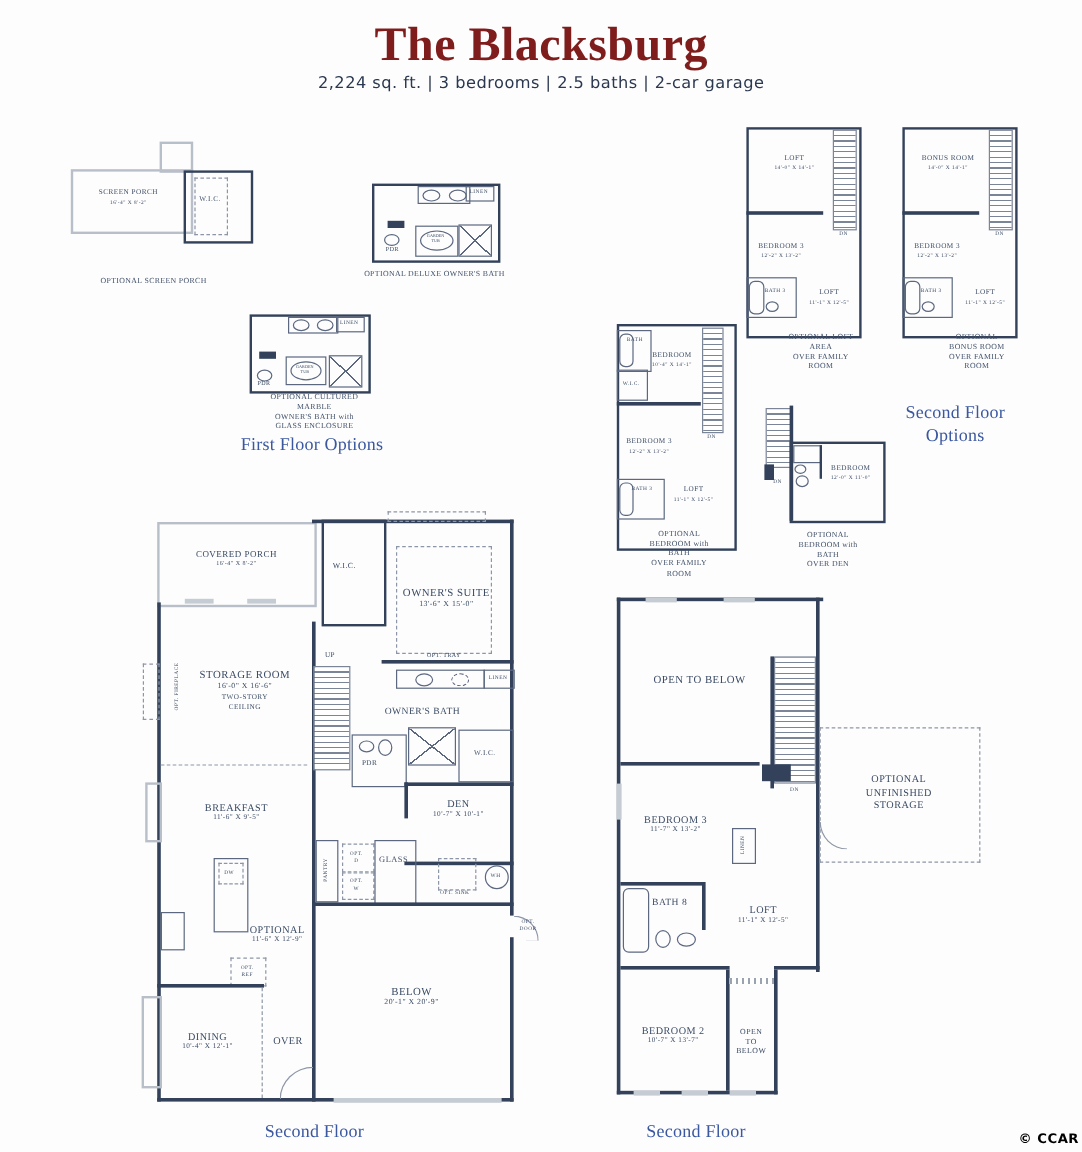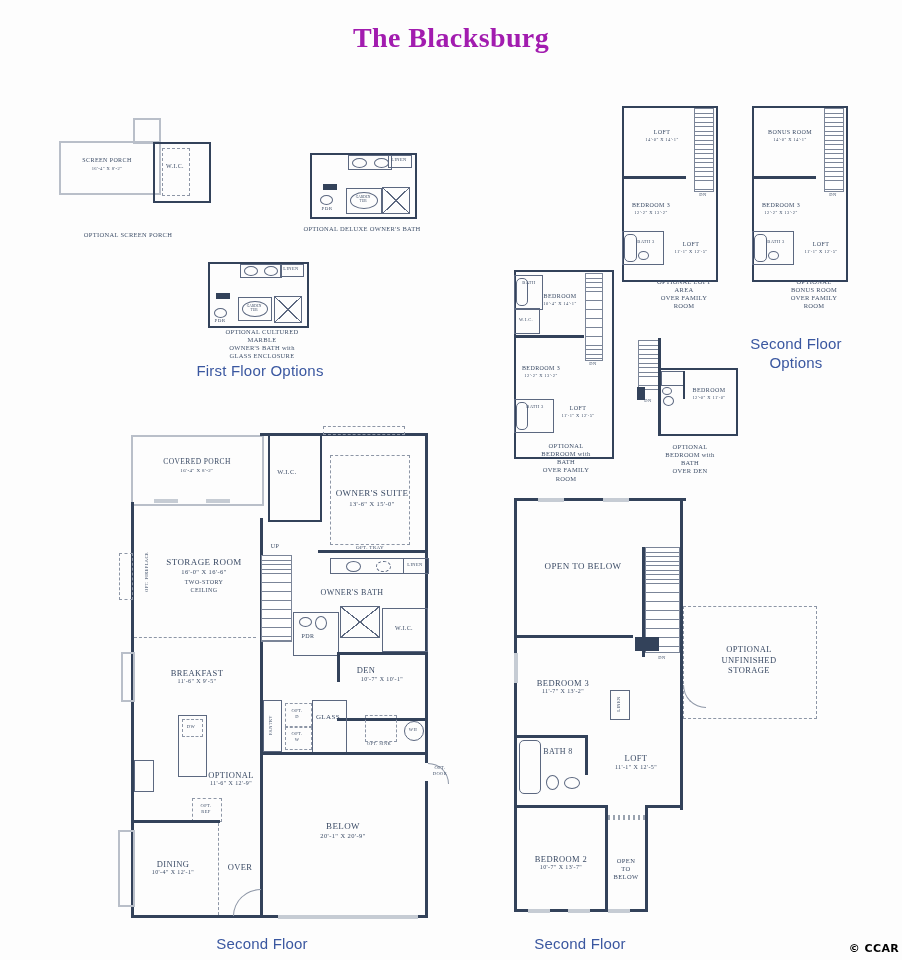--- a/index.html
+++ b/index.html
@@ -6,22 +6,22 @@
   #canvas{position:relative;width:902px;height:960px;background:#fdfdfd;overflow:hidden;
           font-family:"Liberation Serif",serif;}
   .grp{position:absolute;}
   .lbl{position:absolute;transform:translate(-50%,-50%);color:#3c4c66;text-align:center;
        white-space:nowrap;line-height:1.25;font-family:"Liberation Serif",serif;letter-spacing:.4px;}
   .ml{white-space:pre-line;}
   .f9{font-size:9px}.f85{font-size:8.5px}.f8{font-size:8px}.f75{font-size:7.5px}.f7{font-size:7px}
   .f65{font-size:6.5px}.f6{font-size:6px}.f5{font-size:5px}.f45{font-size:4.5px}
   .f35{font-size:3.5px;letter-spacing:0}
   .cap{font-size:6.5px;letter-spacing:.3px;color:#42526b;}
-  .blue{font-family:Liberation Sans, sans-serif;color:#3a57a0;letter-spacing:.2px;}
-  .title{font-size:28px;color:#a21caf;font-weight:600;}
+  .blue{font-family:Liberation Serif, serif;color:#3a57a0;letter-spacing:.2px;}
+  .title{font-size:40px;color:#7f1d1d;font-weight:600;}
   .specs{font-size:13.5px;color:#2b3850;font-family:"DejaVu Sans","Liberation Sans",sans-serif;}
   .floorlbl{font-size:15px;}
   .copy{font-size:11px;font-weight:bold;color:#000;font-family:"DejaVu Sans","Liberation Sans",sans-serif;}
   .wall{position:absolute;background:#33425a;}
   .box{position:absolute;border:2.5px solid #33425a;}
   .tn{border-width:1.2px;border-color:#5c6880;}
   .gb{position:absolute;border:2.5px solid #b9bfc9;}
   .db{position:absolute;border:1px dashed #8d96a6;}
   .db15{border-width:1.5px;}
   .oval{position:absolute;border:1.2px solid #5c6880;border-radius:50%;}
@@ -39,20 +39,21 @@
   .hatch{position:absolute;background:repeating-linear-gradient(90deg,#9aa3b0 0 2px,#fff 2px 5px);}
   .rnd{border-radius:5px;}
   .arc{position:absolute;border:1.2px solid #8d96a6;}
 </style>
 </head>
 <body>
 
 <div id="canvas">
 
   <div class="lbl title" style="left:451px;top:37px">The Blacksburg</div>
+  <div class="lbl specs" style="left:451px;top:70px">2,224 sq. ft. | 3 bedrooms | 2.5 baths | 2-car garage</div>
 
   <div class="grp" style="left:55px;top:115px;width:220px;height:130px">
     <div class="gb" style="left:4px;top:26px;width:98px;height:50px"></div>
     <div class="gb" style="left:78px;top:3px;width:24px;height:22px"></div>
     <div class="box" style="left:98px;top:27px;width:54px;height:57px"></div>
     <div class="db" style="left:107px;top:33px;width:26px;height:46px"></div>
     <div class="lbl f6" style="left:52px;top:46px">SCREEN PORCH</div>
     <div class="lbl f45" style="left:52px;top:54px">16'-4" X 8'-2"</div>
     <div class="lbl f6" style="left:120px;top:52px">W.I.C.</div>
     <div class="lbl cap" style="left:73px;top:120px">OPTIONAL SCREEN PORCH</div>
@@ -235,21 +236,21 @@
     <div class="lbl f9" style="left:86px;top:138px">STORAGE ROOM</div>
     <div class="lbl f65" style="left:86px;top:147px">16'-0" X 16'-6"</div>
     <div class="lbl f6 ml" style="left:86px;top:161px">TWO-STORY
 CEILING</div>
     <div class="lbl f45 vt" style="left:29px;top:147px">OPT. FIREPLACE</div>
     <div class="lbl f6" style="left:157px;top:122px">UP</div>
     <div class="lbl f8" style="left:234px;top:168px">OWNER'S BATH</div>
     <div class="lbl f45" style="left:297px;top:140px">LINEN</div>
     <div class="lbl f6" style="left:190px;top:212px">PDR</div>
     <div class="lbl f6" style="left:286px;top:204px">W.I.C.</div>
-    <div class="lbl f85" style="left:248px;top:245px">DEN</div>
+    <div class="lbl f85" style="left:264px;top:245px">DEN</div>
     <div class="lbl f6" style="left:264px;top:255px">10'-7" X 10'-1"</div>
     <div class="lbl f85" style="left:79px;top:248px">BREAKFAST</div>
     <div class="lbl f6" style="left:79px;top:257px">11'-6" X 9'-5"</div>
     <div class="lbl f45 vt" style="left:153px;top:300px">PANTRY</div>
     <div class="lbl f45 ml" style="left:179px;top:289px">OPT.
 D</div>
     <div class="lbl f45 ml" style="left:179px;top:312px">OPT.
 W</div>
     <div class="lbl f7" style="left:210px;top:292px">GLASS</div>
     <div class="lbl f45" style="left:261px;top:319px">OPT. SINK</div>

